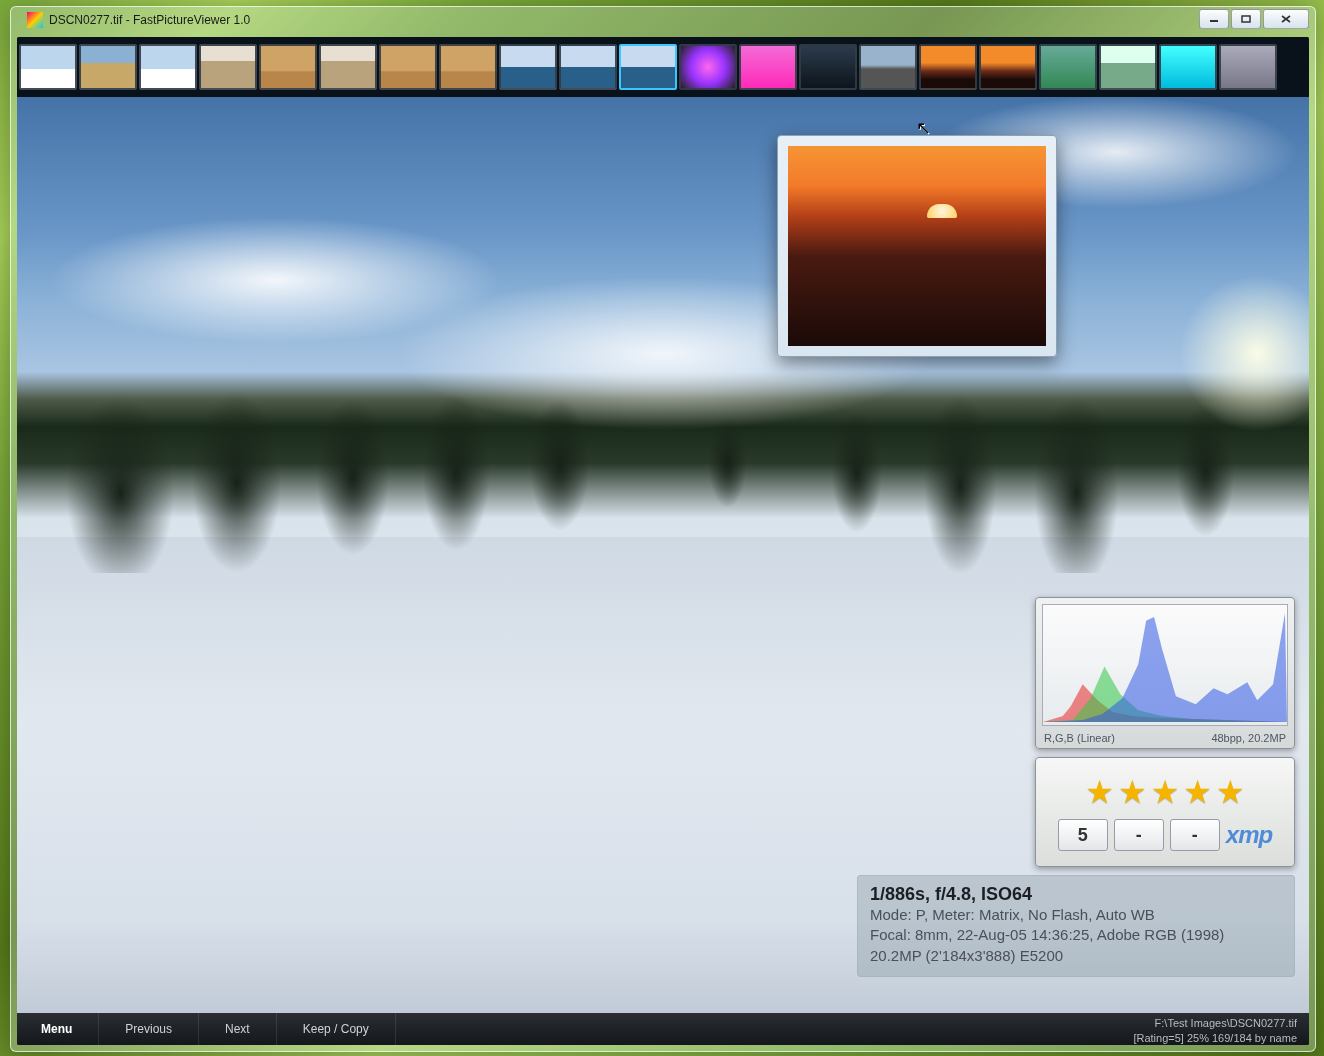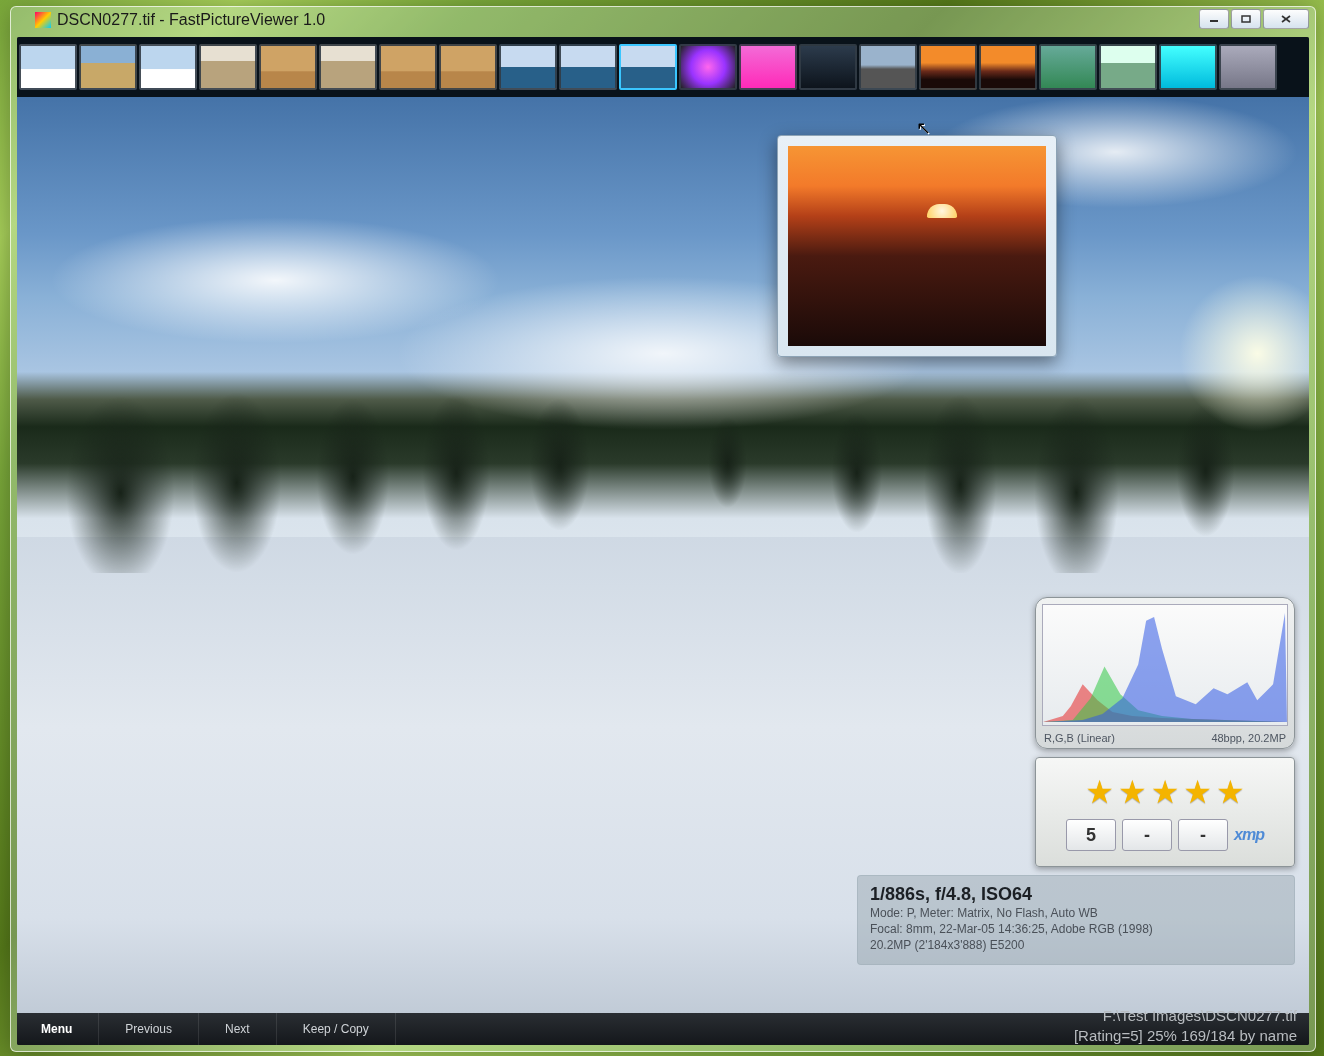--- a/index.html
+++ b/index.html
@@ -1,17 +1,17 @@
 <!DOCTYPE html>
 <html><head>
 <meta charset="utf-8">
 <style>
   html,body{margin:0;padding:0;width:1324px;height:1056px;overflow:hidden;font-family:"Segoe UI",Tahoma,sans-serif;background:linear-gradient(135deg,#7aa83a 0%,#a8d05a 10%,#7aa83a 20%,#567a1a 40%,#a8d05a 60%,#7aa83a 80%,#567a1a 100%)}
   .window{position:absolute;left:10px;top:6px;width:1304px;height:1044px;border:1px solid rgba(255,255,255,.7);border-radius:6px;background:rgba(220,240,250,.25);box-shadow:0 4px 24px rgba(0,0,0,.3)}
-  .titlebar{height:26px;display:flex;align-items:center;padding:0 20px;color:#1a1a1a;font-size:16px}
+  .titlebar{height:26px;display:flex;align-items:center;padding:0 12px;color:#1a1a1a;font-size:12px}
   .titlebar .icon{width:16px;height:16px;margin:0 6px 0 4px;background:linear-gradient(135deg,#f06,#fc0,#0cf)}
   .winbtns{position:absolute;right:6px;top:2px;display:flex;gap:2px}
   .winbtn{width:28px;height:18px;border:1px solid rgba(0,0,0,.35);border-radius:3px;background:linear-gradient(#fdfdfd,#d6e3ee);display:flex;align-items:center;justify-content:center;font-size:10px;color:#333;cursor:pointer}
   .winbtn.close{width:44px}
   .content{position:absolute;left:6px;top:30px;right:6px;bottom:6px;background:#0b1520;border-radius:2px;overflow:hidden}
   
   .strip{position:absolute;left:0;top:0;right:0;height:60px;background:rgba(8,16,24,.6);display:flex;align-items:center;padding:0 2px;gap:2px}
   .thumb{width:54px;height:42px;border:2px solid rgba(50,60,70,.9);border-radius:2px;cursor:pointer;background:#223}
   .thumb.sel{border-color:#3ac6ff}
   
@@ -47,41 +47,41 @@
      radial-gradient(ellipse 32px 76px at 55% 45%,#172218,transparent 60%),
      radial-gradient(ellipse 42px 100px at 65% 50%,#172218,transparent 60%),
      radial-gradient(ellipse 60px 150px at 73% 56%,#172218,transparent 60%),
      radial-gradient(ellipse 70px 160px at 82% 60%,#172218,transparent 60%),
      radial-gradient(ellipse 48px 110px at 92% 49%,#172218,transparent 60%)}
   
   .preview{position:absolute;left:760px;top:98px;width:258px;border:1px solid #8da3b5;border-radius:4px;background:linear-gradient(#e8f0f7,#d9e6f0);padding:10px;box-shadow:0 6px 18px rgba(0,0,0,.45)}
   .preview .pv{height:200px;background:linear-gradient(#f69534 0%,#f37a2a 20%,#b44018 35%,#4a1a10 55%,#1a0a08 100%);position:relative}
   .preview .sun{position:absolute;left:54%;top:29%;width:30px;height:14px;border-radius:14px 14px 2px 2px;background:radial-gradient(circle,#fff7e0,#ffd060)}
   
-  .histo{position:absolute;right:14px;top:560px;width:258px;height:150px;background:linear-gradient(#f0f2f2,#d5d9da);border:1px solid #8c9498;border-radius:12px;box-shadow:0 2px 6px rgba(0,0,0,.35)}
+  .histo{position:absolute;right:14px;top:560px;width:258px;height:150px;background:linear-gradient(#f0f2f2,#d5d9da);border:1px solid #8c9498;border-radius:4px;box-shadow:0 2px 6px rgba(0,0,0,.35)}
   .histo .plot{position:absolute;left:6px;right:6px;top:6px;bottom:22px;background:linear-gradient(#fbfbfb,#e7ebee);border:1px solid #aab}
   .histo svg{position:absolute;inset:0}
   .histo .lab{position:absolute;left:8px;right:8px;bottom:4px;font-size:11px;color:#4d5560;display:flex;justify-content:space-between}
   
   .rate{position:absolute;right:14px;top:720px;width:258px;height:108px;background:linear-gradient(#f6f7f6,#dbdedb);border:1px solid #8c9498;border-radius:4px;box-shadow:0 2px 6px rgba(0,0,0,.35);display:flex;flex-direction:column;align-items:center;justify-content:center;gap:8px}
   .stars{display:flex;gap:4px;font-size:32px;color:#f4b400;text-shadow:0 1px 1px rgba(0,0,0,.25)}
   .rcells{display:flex;gap:6px;align-items:center}
   .rcell{width:48px;height:30px;border:1px solid #99a;border-radius:3px;background:linear-gradient(#fff,#e3e6e8);display:flex;align-items:center;justify-content:center;font-size:18px;font-weight:bold;color:#333}
-  .xmp{font-family:Verdana,sans-serif;font-weight:bold;font-style:italic;font-size:16px;color:#4f8bd6;letter-spacing:-1px}
+  .xmp{font-family:Verdana,sans-serif;font-weight:bold;font-style:italic;font-size:24px;color:#4f8bd6;letter-spacing:-1px}
   
   .exif{position:absolute;right:14px;left:840px;top:838px;background:rgba(130,145,155,.35);border:1px solid rgba(160,175,185,.6);border-radius:4px;padding:8px 12px 10px;color:#2a2e33}
   .exif .big{font-size:18px;font-weight:bold;color:#1b1f24}
-  .exif .s{font-size:12px;color:#4a5058;line-height:1.35}
+  .exif .s{font-size:15px;color:#4a5058;line-height:1.35}
   
   .bbar{position:absolute;left:0;right:0;bottom:0;height:32px;background:linear-gradient(#2a2e33,#14171b);display:flex;align-items:flex-end;color:#cfd3d7;font-size:12px}
   .bbar .sep{width:1px;height:100%;background:rgba(255,255,255,.1);margin:0 2px}
   .bbar .btn{padding:0 24px;height:100%;display:flex;align-items:center;cursor:pointer}
   .bbar .btn:first-child{font-weight:bold;color:#fff}
   .bbar .spacer{flex:1}
-  .bbar .right{padding:0 12px;font-size:15px;color:#b8bcc0;text-align:right;line-height:1.3}
+  .bbar .right{padding:0 12px;font-size:11px;color:#b8bcc0;text-align:right;line-height:1.3}
   .cursor{position:absolute;left:899px;top:80px;font-size:18px;color:#000;text-shadow:1px 1px 0 #fff;pointer-events:none}
 </style>
 </head>
 <body>
 
 <div class="window">
   <div class="titlebar">
     <div class="icon"></div>
     <span>DSCN0277.tif - FastPictureViewer 1.0</span>
     <div class="winbtns">
@@ -170,21 +170,21 @@
         <div class="rcell">5</div>
         <div class="rcell">-</div>
         <div class="rcell">-</div>
         <span class="xmp">xmp</span>
       </div>
     </div>
 
     <div class="exif">
       <div class="big">1/886s, f/4.8, ISO64</div>
       <div class="s">Mode: P, Meter: Matrix, No Flash, Auto WB</div>
-      <div class="s">Focal: 8mm, 22-Mar-05 14:36:25, Adobe RGB (1998)</div>
+      <div class="s">Focal: 8mm, 22-Aug-05 14:36:25, Adobe RGB (1998)</div>
       <div class="s">20.2MP (2'184x3'888) E5200</div>
     </div>
 
     <div class="bbar">
       <div class="btn">Menu</div>
       <div class="sep"></div>
       <div class="btn">Previous</div>
       <div class="sep"></div>
       <div class="btn">Next</div>
       <div class="sep"></div>

